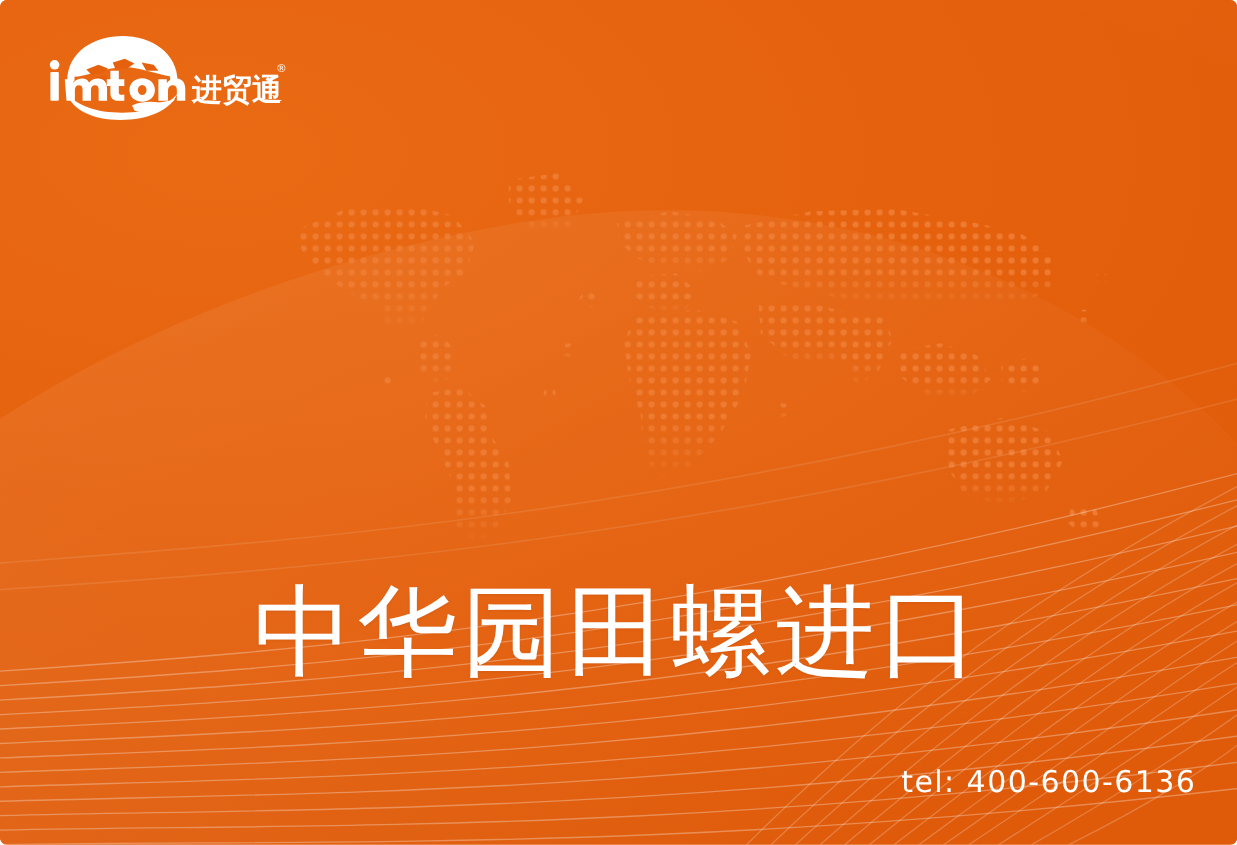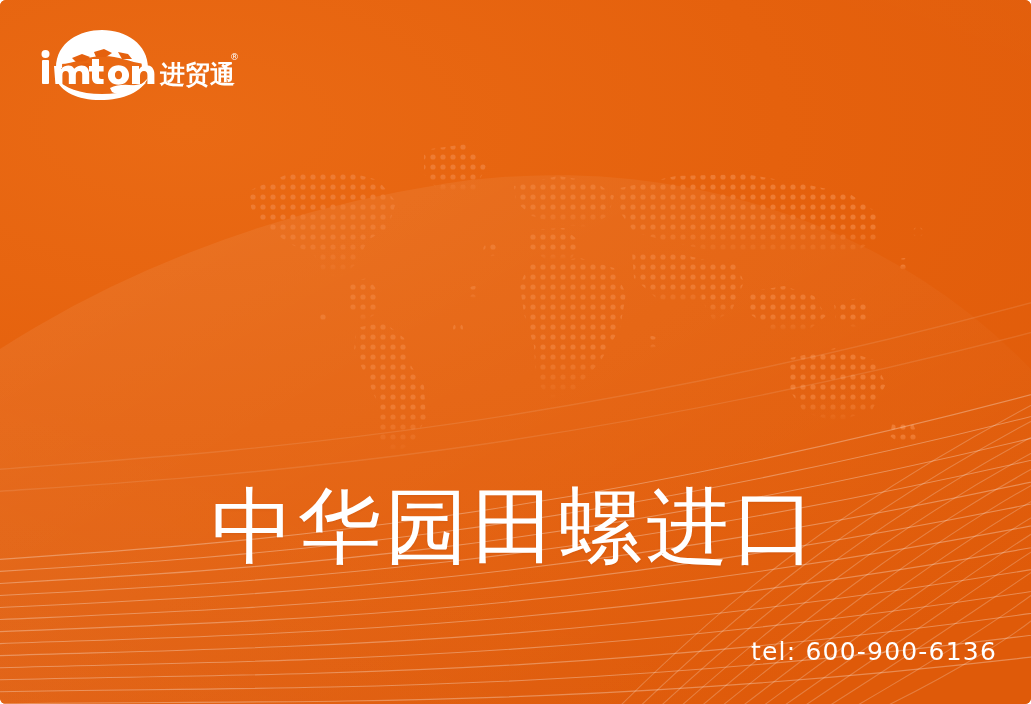--- a/index.html
+++ b/index.html
@@ -260,15 +260,15 @@
         <path d="M96,60 L112,57 L104,63 Z" fill="#ffffff"></path>
       </g>
     </svg>
   </div>
 
   <div class="headline">
     <span class="line line1">中华园田螺进口</span>
     
   </div>
 
-  <div class="tel">tel: 600-900-6136</div>
+  <div class="tel">tel: 400-600-6136</div>
 
 </div>
 
 </body></html>

